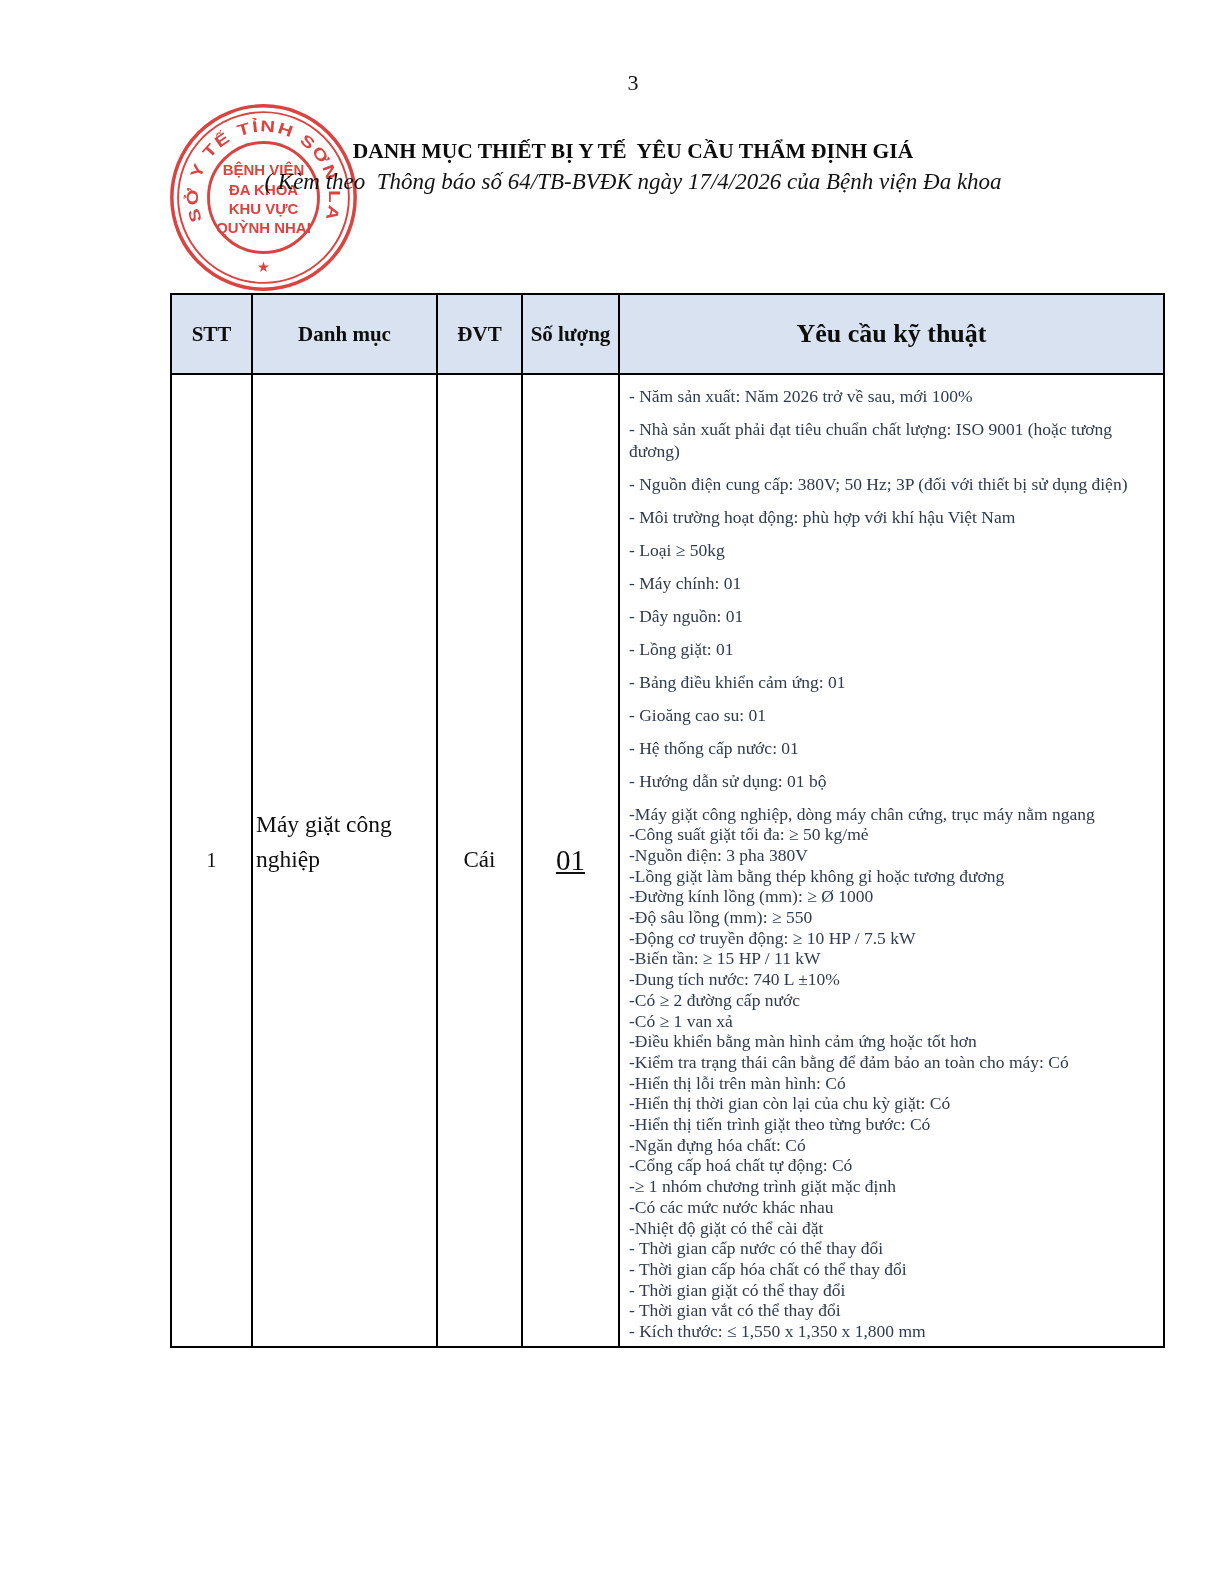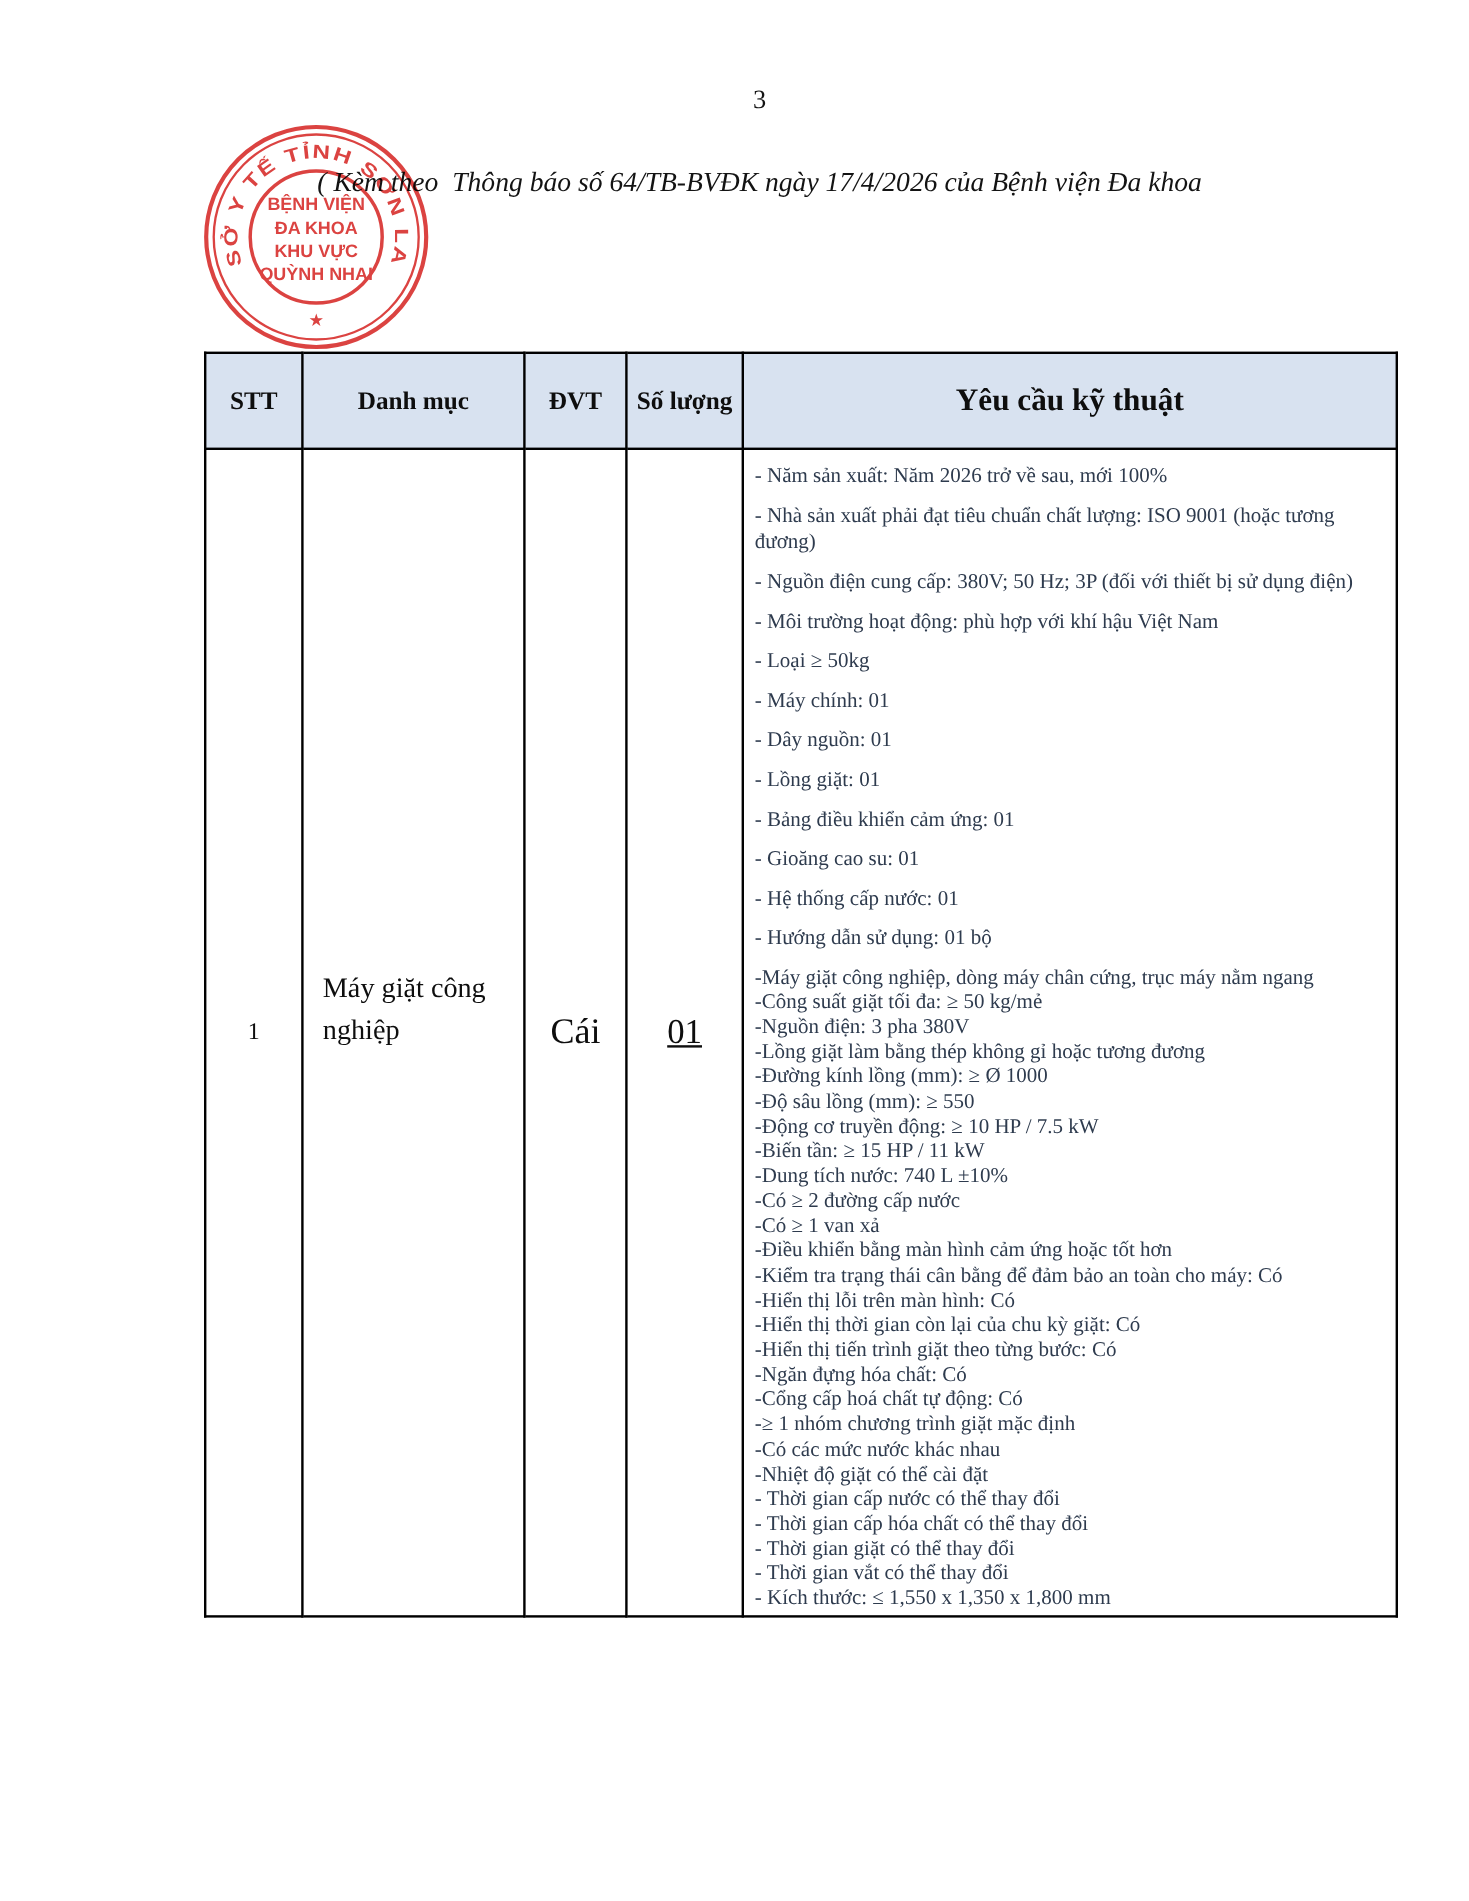--- a/index.html
+++ b/index.html
@@ -37,39 +37,40 @@
   .doc-table th,.doc-table td{border:2px solid #000;}
   .doc-table th{
     background:#d8e2f0;font-weight:bold;font-size:21px;color:#0e0e0e;
     text-align:center;vertical-align:middle;padding:6px 4px;line-height:1.35;
   }
   .doc-table th.req-col{font-size:26px;}
   .doc-table thead tr{height:80px;}
   .doc-table tbody tr{height:972px;}
   .doc-table td{vertical-align:middle;text-align:center;color:#0e0e0e;}
   td.cell-stt{font-size:20px;}
-  td.cell-item{text-align:left;padding:0 16px;font-size:23.5px;line-height:1.5;margin-top:17px;}
+  td.cell-item{text-align:left;padding:0 3px;font-size:23.5px;line-height:1.5;margin-top:17px;}
   td.cell-item .item-inner{transform:translateY(-18px);}
-  td.cell-dvt{font-size:30px;}
+  td.cell-dvt{font-size:23px;}
   td.cell-qty{font-size:29px;text-decoration:underline;}
   td.cell-specs{
     vertical-align:top;text-align:left;
     padding:11px 8px 4px 9px;font-size:17.5px;color:#2e3b4e;margin-left:20px;
   }
   .spec-para{line-height:21.5px;margin-bottom:11.5px;}
   .spec-line{line-height:20.7px;}
 </style>
 </head>
 <body>
 
 <div class="page">
 
   <div class="page-number">3</div>
 
   <div class="title-block">
+    <div class="title-sub">DANH MỤC THIẾT BỊ Y TẾ  YÊU CẦU THẨM ĐỊNH GIÁ</div>
     <div class="note">( Kèm theo  Thông báo số 64/TB-BVĐK ngày 17/4/2026 của Bệnh viện Đa khoa</div>
   </div>
 
   <svg class="stamp" viewBox="0 0 200 200">
     <circle cx="100" cy="100" r="95" fill="none" stroke="#d93432" stroke-width="3.6"></circle>
     <circle cx="100" cy="100" r="88.5" fill="none" stroke="#d93432" stroke-width="2"></circle>
     <circle cx="100" cy="100" r="57" fill="none" stroke="#d93432" stroke-width="3"></circle>
     <path id="stamp-arc" d="M 38.4 128.7 A 68 68 0 1 1 161.6 128.7" fill="none"></path>
     <text font-size="16.5" font-weight="bold" fill="#d93432" letter-spacing="1.5">
       <textPath href="#stamp-arc" startOffset="50%" text-anchor="middle" textLength="262" lengthAdjust="spacingAndGlyphs">SỞ Y TẾ TỈNH SƠN LA</textPath>

